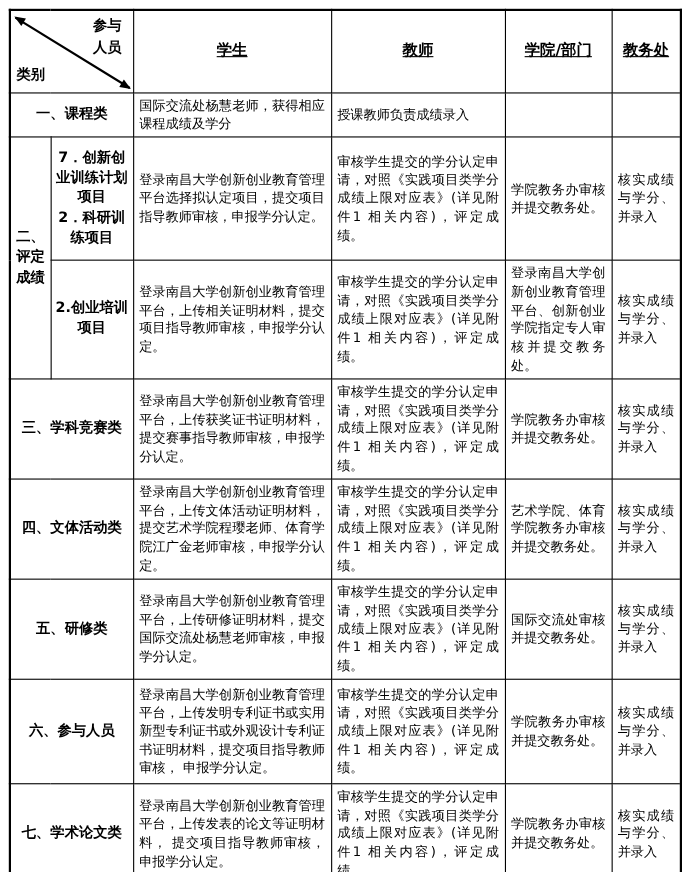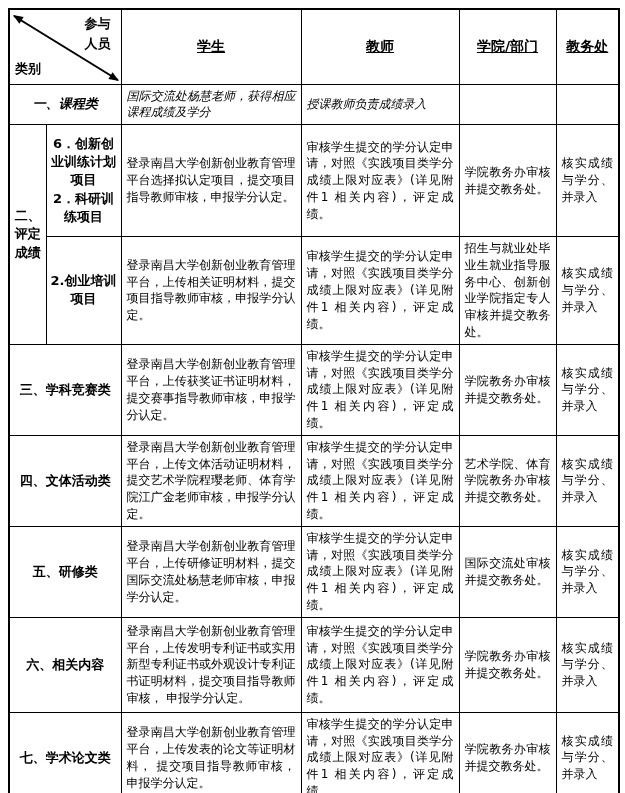--- a/index.html
+++ b/index.html
@@ -71,21 +71,21 @@
     position: absolute;
     bottom: 5px; left: 5px;
     font-weight: bold;
     font-size: 13px;
   }
   .corner-arrow-svg {
     position: absolute;
     top: 0; left: 0;
   }
   tr.h-head  { height: 75px; }
-  tr.h-r1  { height: 35px; font-style: italic; }
+  tr.h-r1  { height: 35px; }
   tr.h-r2a { height: 112px; }
   tr.h-r2b { height: 105px; }
   tr.h-r3  { height: 90px; }
   tr.h-r4  { height: 90px; }
   tr.h-r5  { height: 90px; }
   tr.h-r6  { height: 95px; }
   tr.h-r7  { height: 90px; }
   b { font-weight: normal; }
 </style>
 </head>
@@ -122,36 +122,36 @@
     <td colspan="2" class="cat-cell">一、课程类</td>
     <td class="body-cell">国际交流处杨慧老师，获得相应课程成绩及学分</td>
     <td class="body-cell">授课教师负责成绩录入</td>
     <td class="dept-cell"></td>
     <td class="office-cell"></td>
   </tr>
 
   <tr class="h-r2a">
     <td rowspan="2" class="cat-cell">二、评定成绩</td>
     <td class="sub-cell">
-      <div>6．创新创业训练计划项目</div>
+      <div>7．创新创业训练计划项目</div>
       <div>2．科研训练项目</div>
     </td>
     <td class="body-cell">登录南昌大学创新创业教育管理平台选择拟认定项目，提交项目指导教师审核，申报学分认定。</td>
     <td class="body-cell">审核学生提交的学分认定申请，对照《实践项目类学分成绩上限对应表》(详见附件1 相关内容)，评定成绩。</td>
     <td class="dept-cell">学院教务办审核并提交教务处。</td>
     <td class="office-cell">核实成绩与学分、并录入</td>
   </tr>
 
   <tr class="h-r2b">
     <td class="sub-cell">
       <div>2.创业培训项目</div>
     </td>
     <td class="body-cell">登录南昌大学创新创业教育管理平台，上传相关证明材料，提交项目指导教师审核，申报学分认定。</td>
     <td class="body-cell">审核学生提交的学分认定申请，对照《实践项目类学分成绩上限对应表》(详见附件1 相关内容)，评定成绩。</td>
-    <td class="dept-cell">招生与就业处毕业生就业指导服务中心、创新创业学院指定专人审核并提交教务处。</td>
+    <td class="dept-cell">登录南昌大学创新创业教育管理平台、创新创业学院指定专人审核并提交教务处。</td>
     <td class="office-cell">核实成绩与学分、并录入</td>
   </tr>
 
   <tr class="h-r3">
     <td colspan="2" class="cat-cell">三、学科竞赛类</td>
     <td class="body-cell">登录南昌大学创新创业教育管理平台，上传获奖证书证明材料，提交赛事指导教师审核，申报学分认定。</td>
     <td class="body-cell">审核学生提交的学分认定申请，对照《实践项目类学分成绩上限对应表》(详见附件1 相关内容)，评定成绩。</td>
     <td class="dept-cell">学院教务办审核并提交教务处。</td>
     <td class="office-cell">核实成绩与学分、并录入</td>
   </tr>
@@ -166,21 +166,21 @@
 
   <tr class="h-r5">
     <td colspan="2" class="cat-cell">五、研修类</td>
     <td class="body-cell"><span>登录南昌大学创新创业教育管理平台，上传研修证明材料，提交</span><b>国际交流处杨慧老师</b><span>审核，申报学分认定。</span></td>
     <td class="body-cell">审核学生提交的学分认定申请，对照《实践项目类学分成绩上限对应表》(详见附件1 相关内容)，评定成绩。</td>
     <td class="dept-cell">国际交流处审核并提交教务处。</td>
     <td class="office-cell">核实成绩与学分、并录入</td>
   </tr>
 
   <tr class="h-r6">
-    <td colspan="2" class="cat-cell">六、相关内容</td>
+    <td colspan="2" class="cat-cell">六、参与人员</td>
     <td class="body-cell">登录南昌大学创新创业教育管理平台，上传发明专利证书或实用新型专利证书或外观设计专利证书证明材料，提交项目指导教师审核， 申报学分认定。</td>
     <td class="body-cell">审核学生提交的学分认定申请，对照《实践项目类学分成绩上限对应表》(详见附件1 相关内容)，评定成绩。</td>
     <td class="dept-cell">学院教务办审核并提交教务处。</td>
     <td class="office-cell">核实成绩与学分、并录入</td>
   </tr>
 
   <tr class="h-r7">
     <td colspan="2" class="cat-cell">七、学术论文类</td>
     <td class="body-cell">登录南昌大学创新创业教育管理平台，上传发表的论文等证明材料， 提交项目指导教师审核，申报学分认定。</td>
     <td class="body-cell">审核学生提交的学分认定申请，对照《实践项目类学分成绩上限对应表》(详见附件1 相关内容)，评定成绩。</td>

